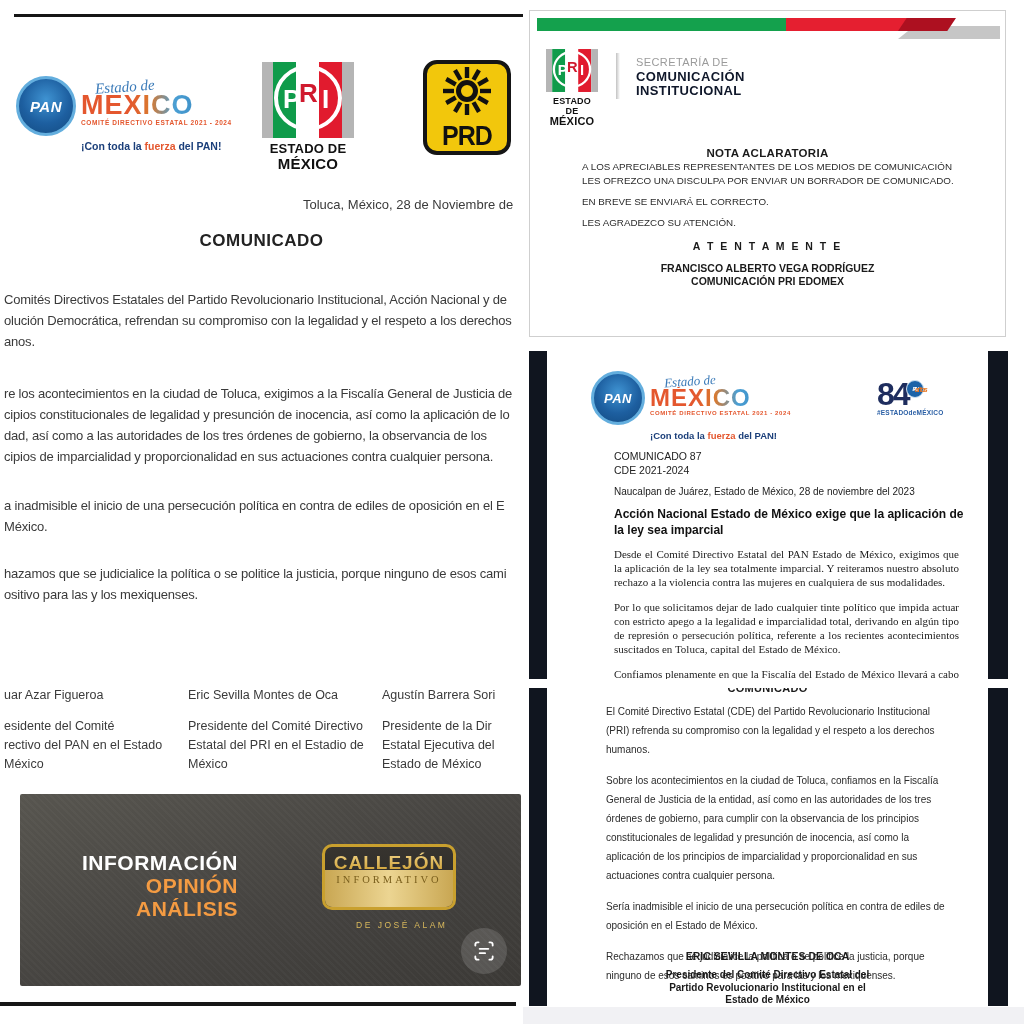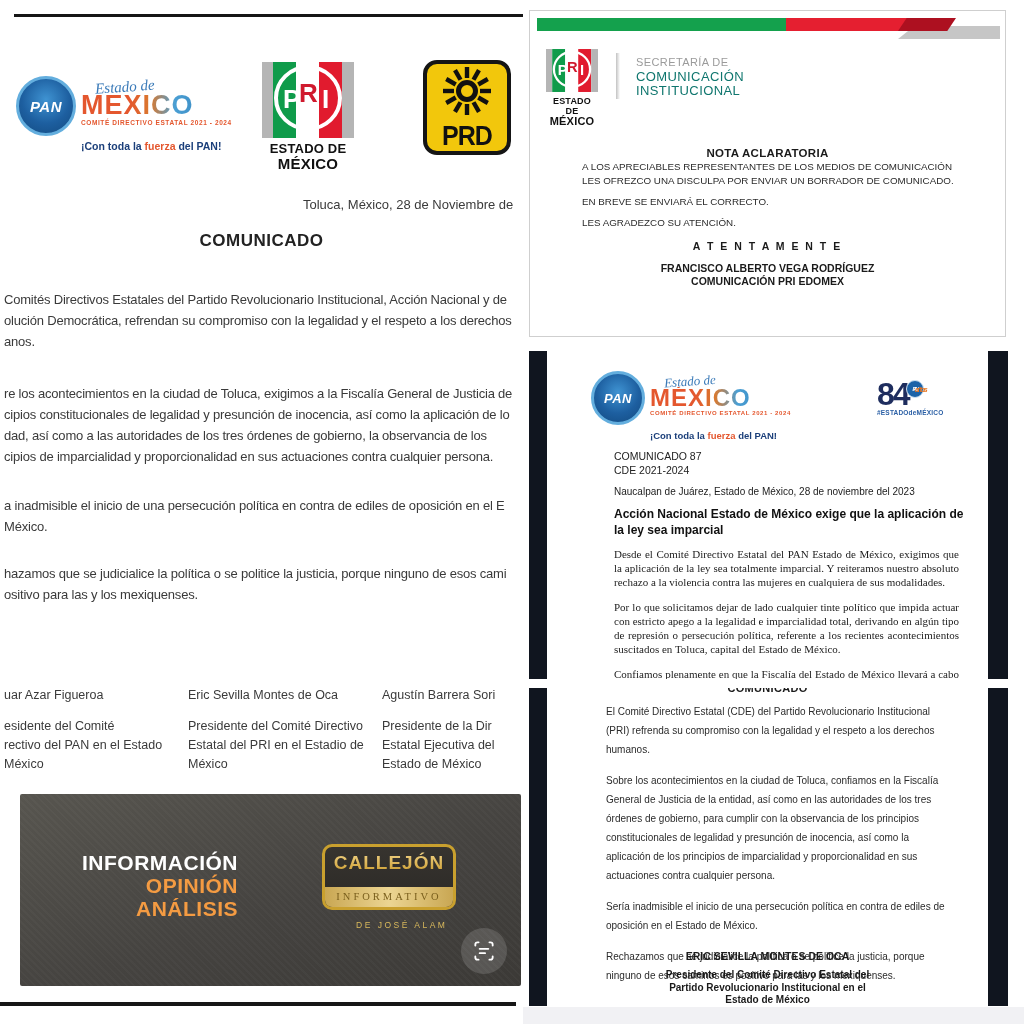--- a/index.html
+++ b/index.html
@@ -58,40 +58,40 @@
     background:
       repeating-linear-gradient(45deg,rgba(255,255,255,.025) 0 2px,transparent 2px 5px),
       linear-gradient(160deg,#57554f 0%,#454340 55%,#3b3936 100%);}
   #banner-text{position:absolute;left:0;top:57px;width:218px;text-align:right;
                font-weight:800;font-size:21px;line-height:23px;letter-spacing:.5px;}
   #banner-text .w{color:#fff;} #banner-text .o{color:#f49b42;}
   #clogo{position:absolute;left:302px;top:50px;width:134px;height:66px;border:3px solid #c9a02e;
          border-radius:10px;background:linear-gradient(#37342f,#2b2926);overflow:hidden;box-sizing:border-box;}
   #clogo-title{text-align:center;margin-top:5px;font-weight:800;font-size:19px;letter-spacing:1px;
     background:linear-gradient(#f1d488,#c9992a);-webkit-background-clip:text;background-clip:text;color:transparent;}
-  #clogo-band{position:absolute;left:0;right:0;bottom:0;height:20px;
+  #clogo-band{position:absolute;left:0;right:0;bottom:0;height:37px;
     background:linear-gradient(90deg,#c9a753,#ecd592 50%,#c9a753);
     font-family:"Liberation Serif",serif;font-size:10.5px;letter-spacing:3px;color:#7a5f1d;
     text-align:center;line-height:20px;}
   #cbyline{position:absolute;left:336px;top:126px;font-size:8.5px;color:#d9b95c;letter-spacing:2.5px;}
   #scanbtn{position:absolute;right:14px;bottom:12px;width:46px;height:46px;border-radius:50%;
            background:rgba(255,255,255,.14);display:flex;align-items:center;justify-content:center;cursor:pointer;}
 
   
   #panelA{left:529px;top:10px;width:477px;height:327px;background:#fff;
           border:1px solid #cfcfcf;box-sizing:border-box;overflow:hidden;}
   .stripe{position:absolute;height:13px;top:7px;}
   #st-gray{left:368px;top:15px;width:102px;background:#c6c6c6;
            clip-path:polygon(16% 0,100% 0,100% 100%,0 100%);}
   #st-green{left:7px;width:249px;background:#14a14d;}
   #st-red{left:256px;width:124px;background:#e51f30;clip-path:polygon(0 0,100% 0,92% 100%,0 100%);}
   #st-dred{left:368px;width:58px;background:#ad1020;clip-path:polygon(15% 0,100% 0,85% 100%,0 100%);}
   #nota-org{position:absolute;left:98px;top:44px;line-height:14.5px;letter-spacing:.4px;margin-left:8px;}
   .org1{font-size:11px;color:#9b9b9b;}
-  .org23{font-size:13px;font-weight:normal;color:#0f766e;}
+  .org23{font-size:13px;font-weight:bold;color:#0f172a;}
   #nota-title{position:absolute;left:0;width:100%;top:136px;text-align:center;
               font-weight:bold;font-size:11.5px;color:#1a1a1a;letter-spacing:.3px;}
   .nota-line{position:absolute;left:52px;font-size:9.8px;color:#2b2b2b;white-space:nowrap;}
   .nota-center{position:absolute;left:0;width:100%;text-align:center;font-weight:bold;color:#1a1a1a;}
 
   #panelB{left:529px;top:351px;width:479px;height:328px;background:#10151f;overflow:hidden;}
   #panelB .inner{position:absolute;left:18px;top:0;width:441px;height:100%;background:#fff;}
   #logo84{position:absolute;left:330px;top:28px;width:96px;text-align:left;}
   .n84{font-size:32px;font-weight:800;color:#1e2d5e;position:relative;display:inline-block;
        letter-spacing:-2px;line-height:30px;}

